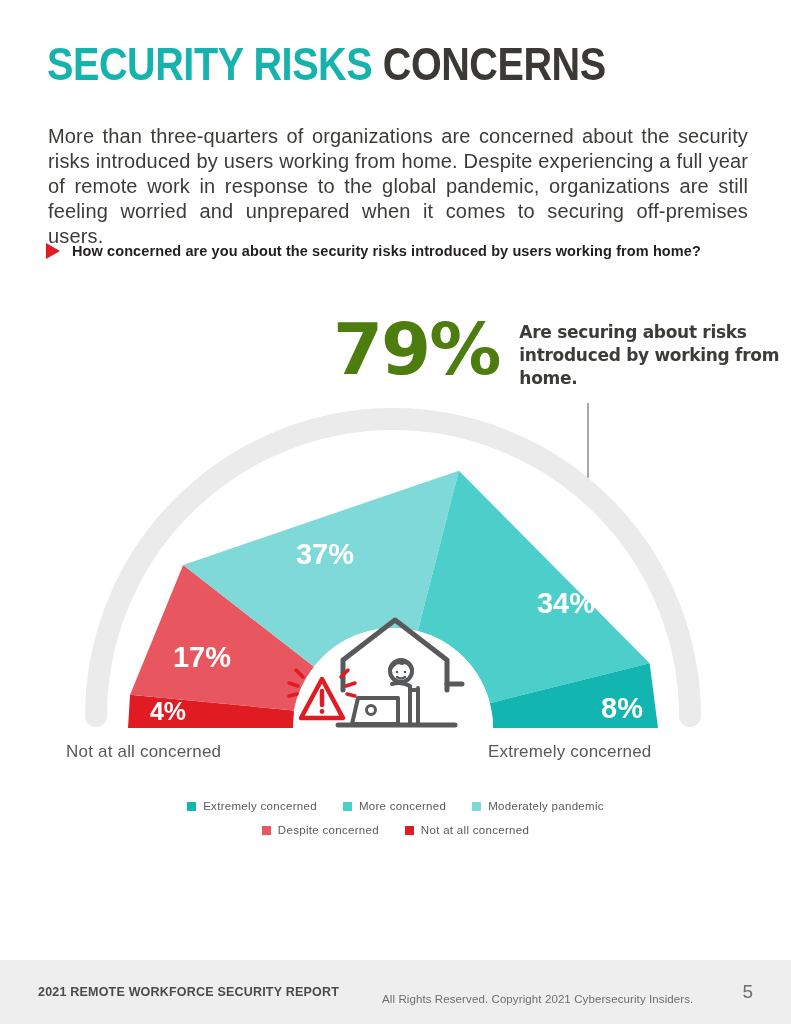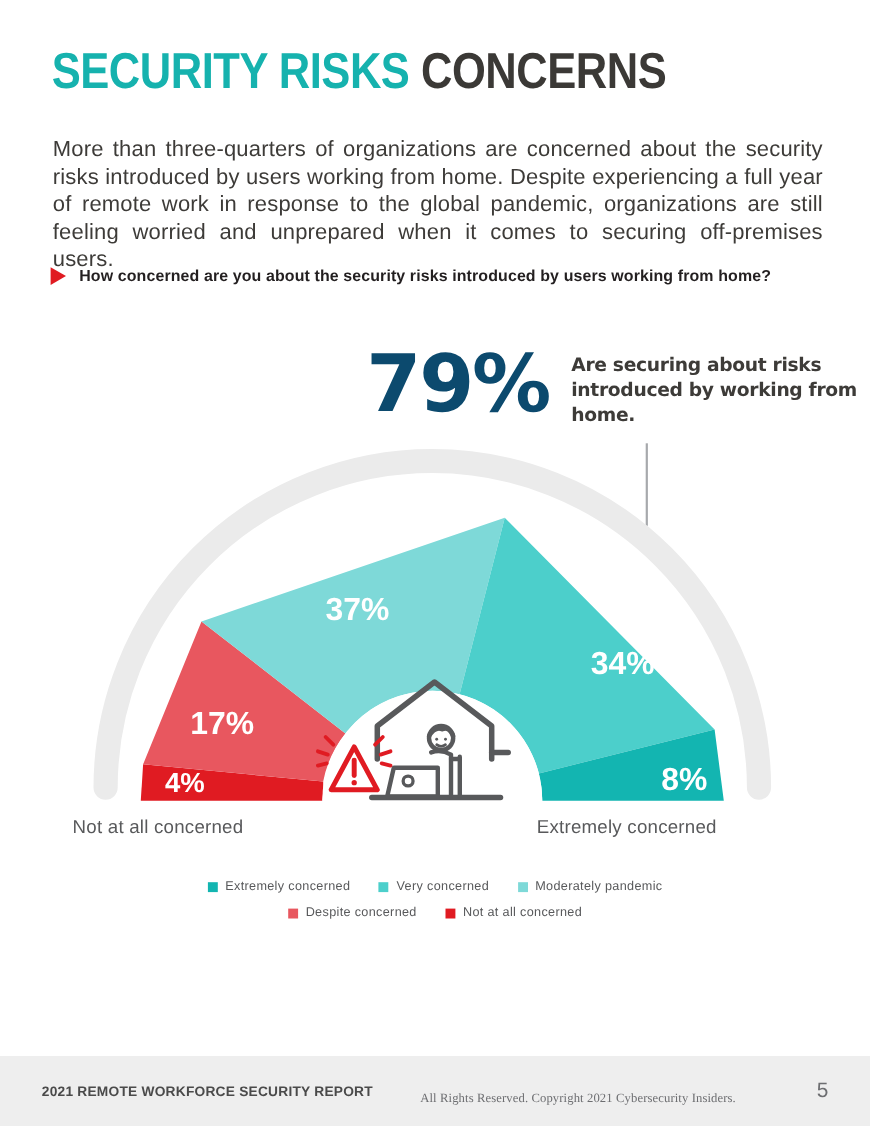--- a/index.html
+++ b/index.html
@@ -83,21 +83,21 @@
     left: 333px;
     top: 312px;
     display: flex;
     align-items: flex-start;
     gap: 20px;
   }
   .callout-number {
     font-size: 72px;
     line-height: 74px;
     font-weight: bold;
-    color: #0c4a6e;
+    color: #4d7c0f;
     letter-spacing: -2px;
     font-family: "DejaVu Sans", sans-serif;
   }
   .callout-text {
     margin-top: 9px;
     font-size: 17px;
     line-height: 23px;
     font-weight: bold;
     color: #3d3b38;
     font-family: "DejaVu Sans", sans-serif;
@@ -194,21 +194,21 @@
     font-weight: bold;
     color: #4a4a4a;
     letter-spacing: 0.2px;
     font-family: "Liberation Sans Narrow", "Liberation Sans", sans-serif;
   }
   .footer-copy {
     position: absolute;
     left: 382px;
     font-size: 11.5px;
     color: #6d6e71;
-    font-family: Liberation Serif, serif;
+    font-family: Liberation Sans, sans-serif;
     letter-spacing: 0.1px;
     margin-top: 14px;
   }
   .footer-page {
     position: absolute;
     right: 38px;
     font-size: 19px;
     color: #6d6e71;
     font-family: "Liberation Sans Narrow", "Liberation Sans", sans-serif;
   }
@@ -312,21 +312,21 @@
   <div class="axis-label axis-right">Extremely concerned</div>
 
   <div class="legend">
     <div class="legend-row">
       <div class="legend-item">
         <span class="legend-swatch" style="background: rgb(19, 181, 177);"></span>
         <span class="legend-text">Extremely concerned</span>
       </div>
       <div class="legend-item">
         <span class="legend-swatch" style="background: rgb(76, 207, 203);"></span>
-        <span class="legend-text">Very concerned</span>
+        <span class="legend-text">More concerned</span>
       </div>
       <div class="legend-item">
         <span class="legend-swatch" style="background: rgb(126, 217, 216);"></span>
         <span class="legend-text">Moderately pandemic</span>
       </div>
     </div>
     <div class="legend-row">
       <div class="legend-item">
         <span class="legend-swatch" style="background: rgb(232, 87, 95);"></span>
         <span class="legend-text">Despite concerned</span>

